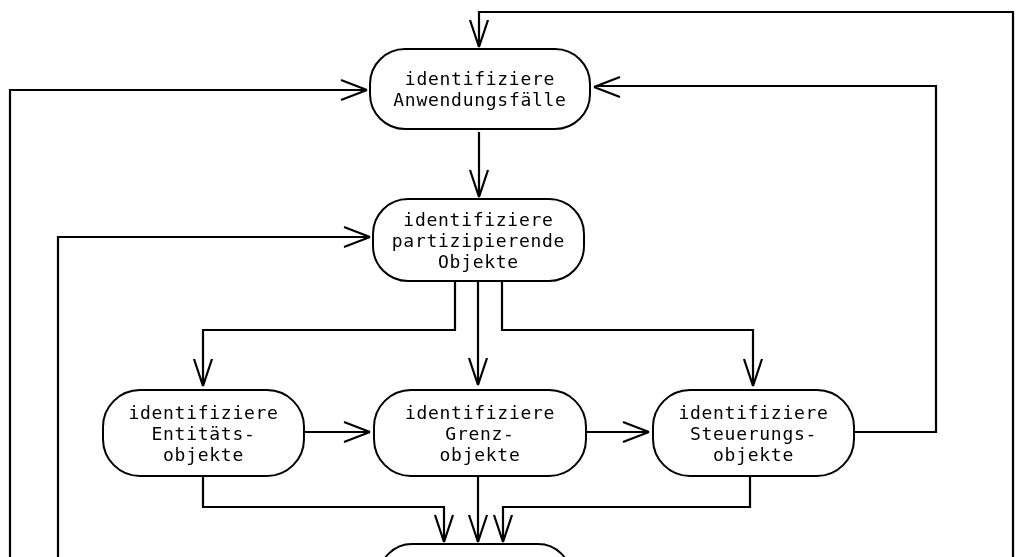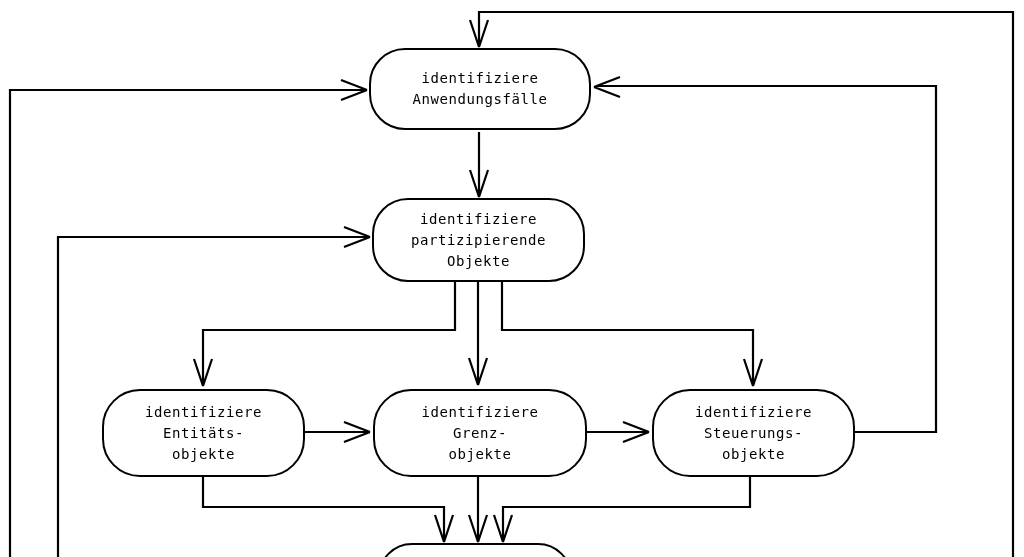--- a/index.html
+++ b/index.html
@@ -33,21 +33,21 @@
     position: absolute;
     box-sizing: border-box;
     background: #ffffff;
     border: 2.2px solid #000000;
     color: #000000;
     display: flex;
     align-items: center;
     justify-content: center;
     text-align: center;
     white-space: pre-line;
-    font-size: 14px;
+    font-size: 18px;
     line-height: 21px;
     letter-spacing: 0.04em;
   }
   .n1 { left: 369px; top: 48px;  width: 222px; height: 82px; border-radius: 36px; }
   .n2 { left: 372px; top: 198px; width: 213px; height: 84px; border-radius: 36px; }
   .n3 { left: 102px; top: 389px; width: 203px; height: 88px; border-radius: 38px; }
   .n4 { left: 373px; top: 389px; width: 214px; height: 88px; border-radius: 38px; }
   .n5 { left: 652px; top: 389px; width: 203px; height: 88px; border-radius: 38px; }
   .n6 { left: 378px; top: 543px; width: 194px; height: 70px; border-radius: 34px; }
 </style>

